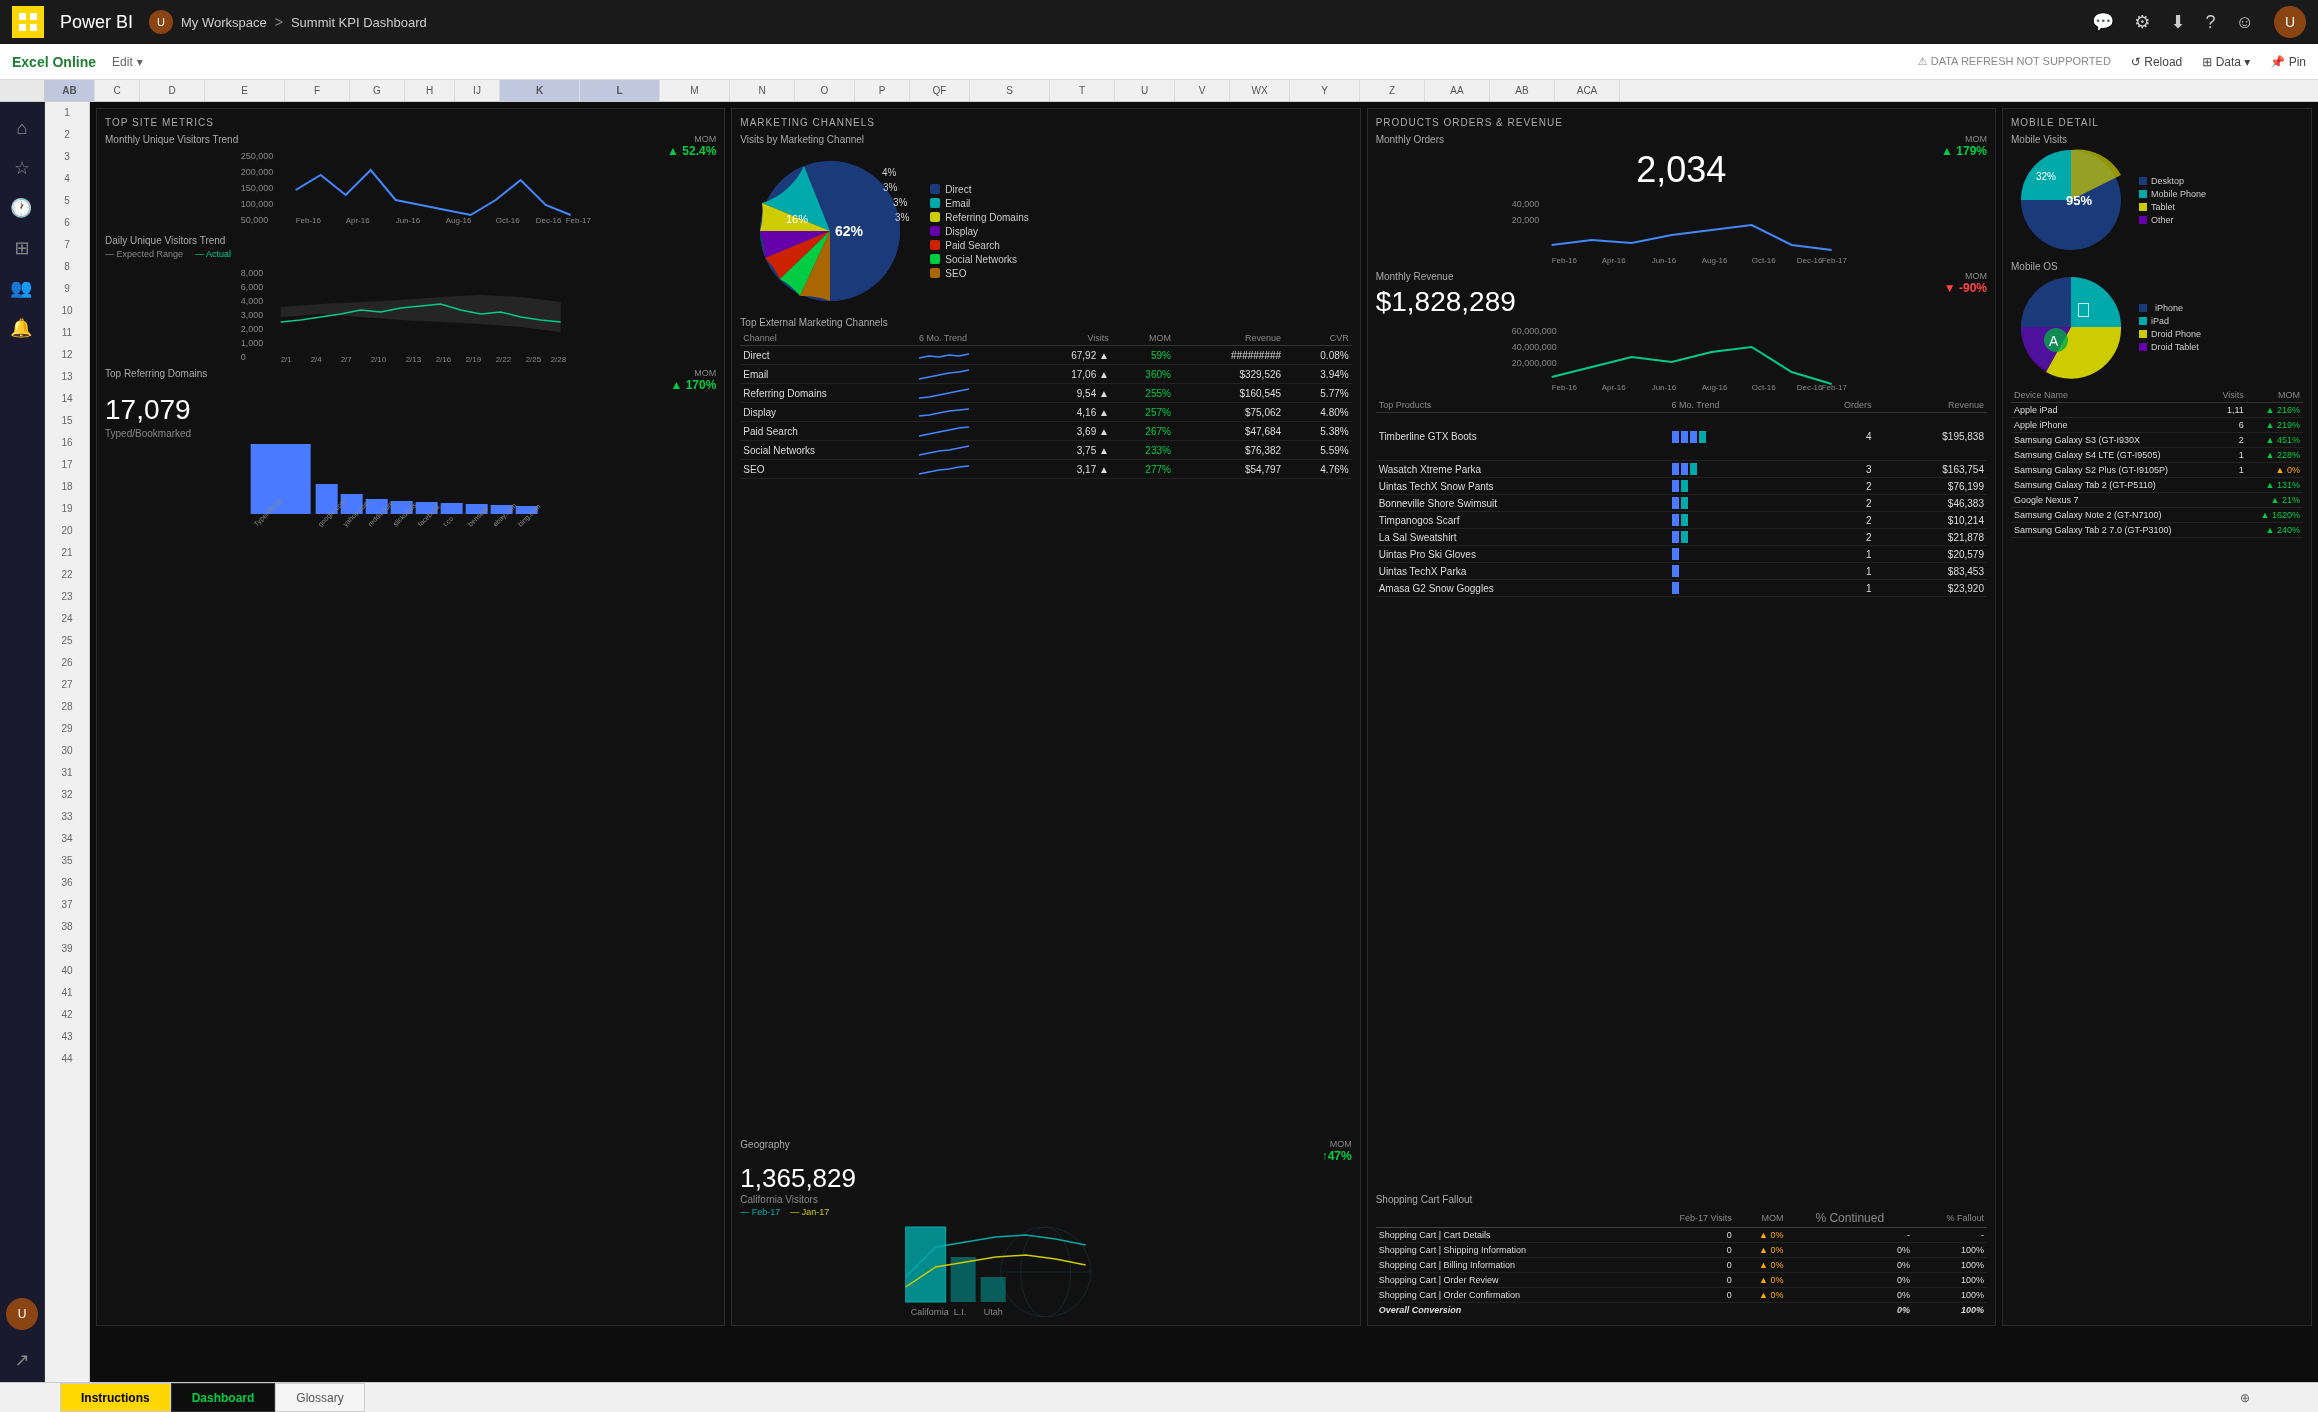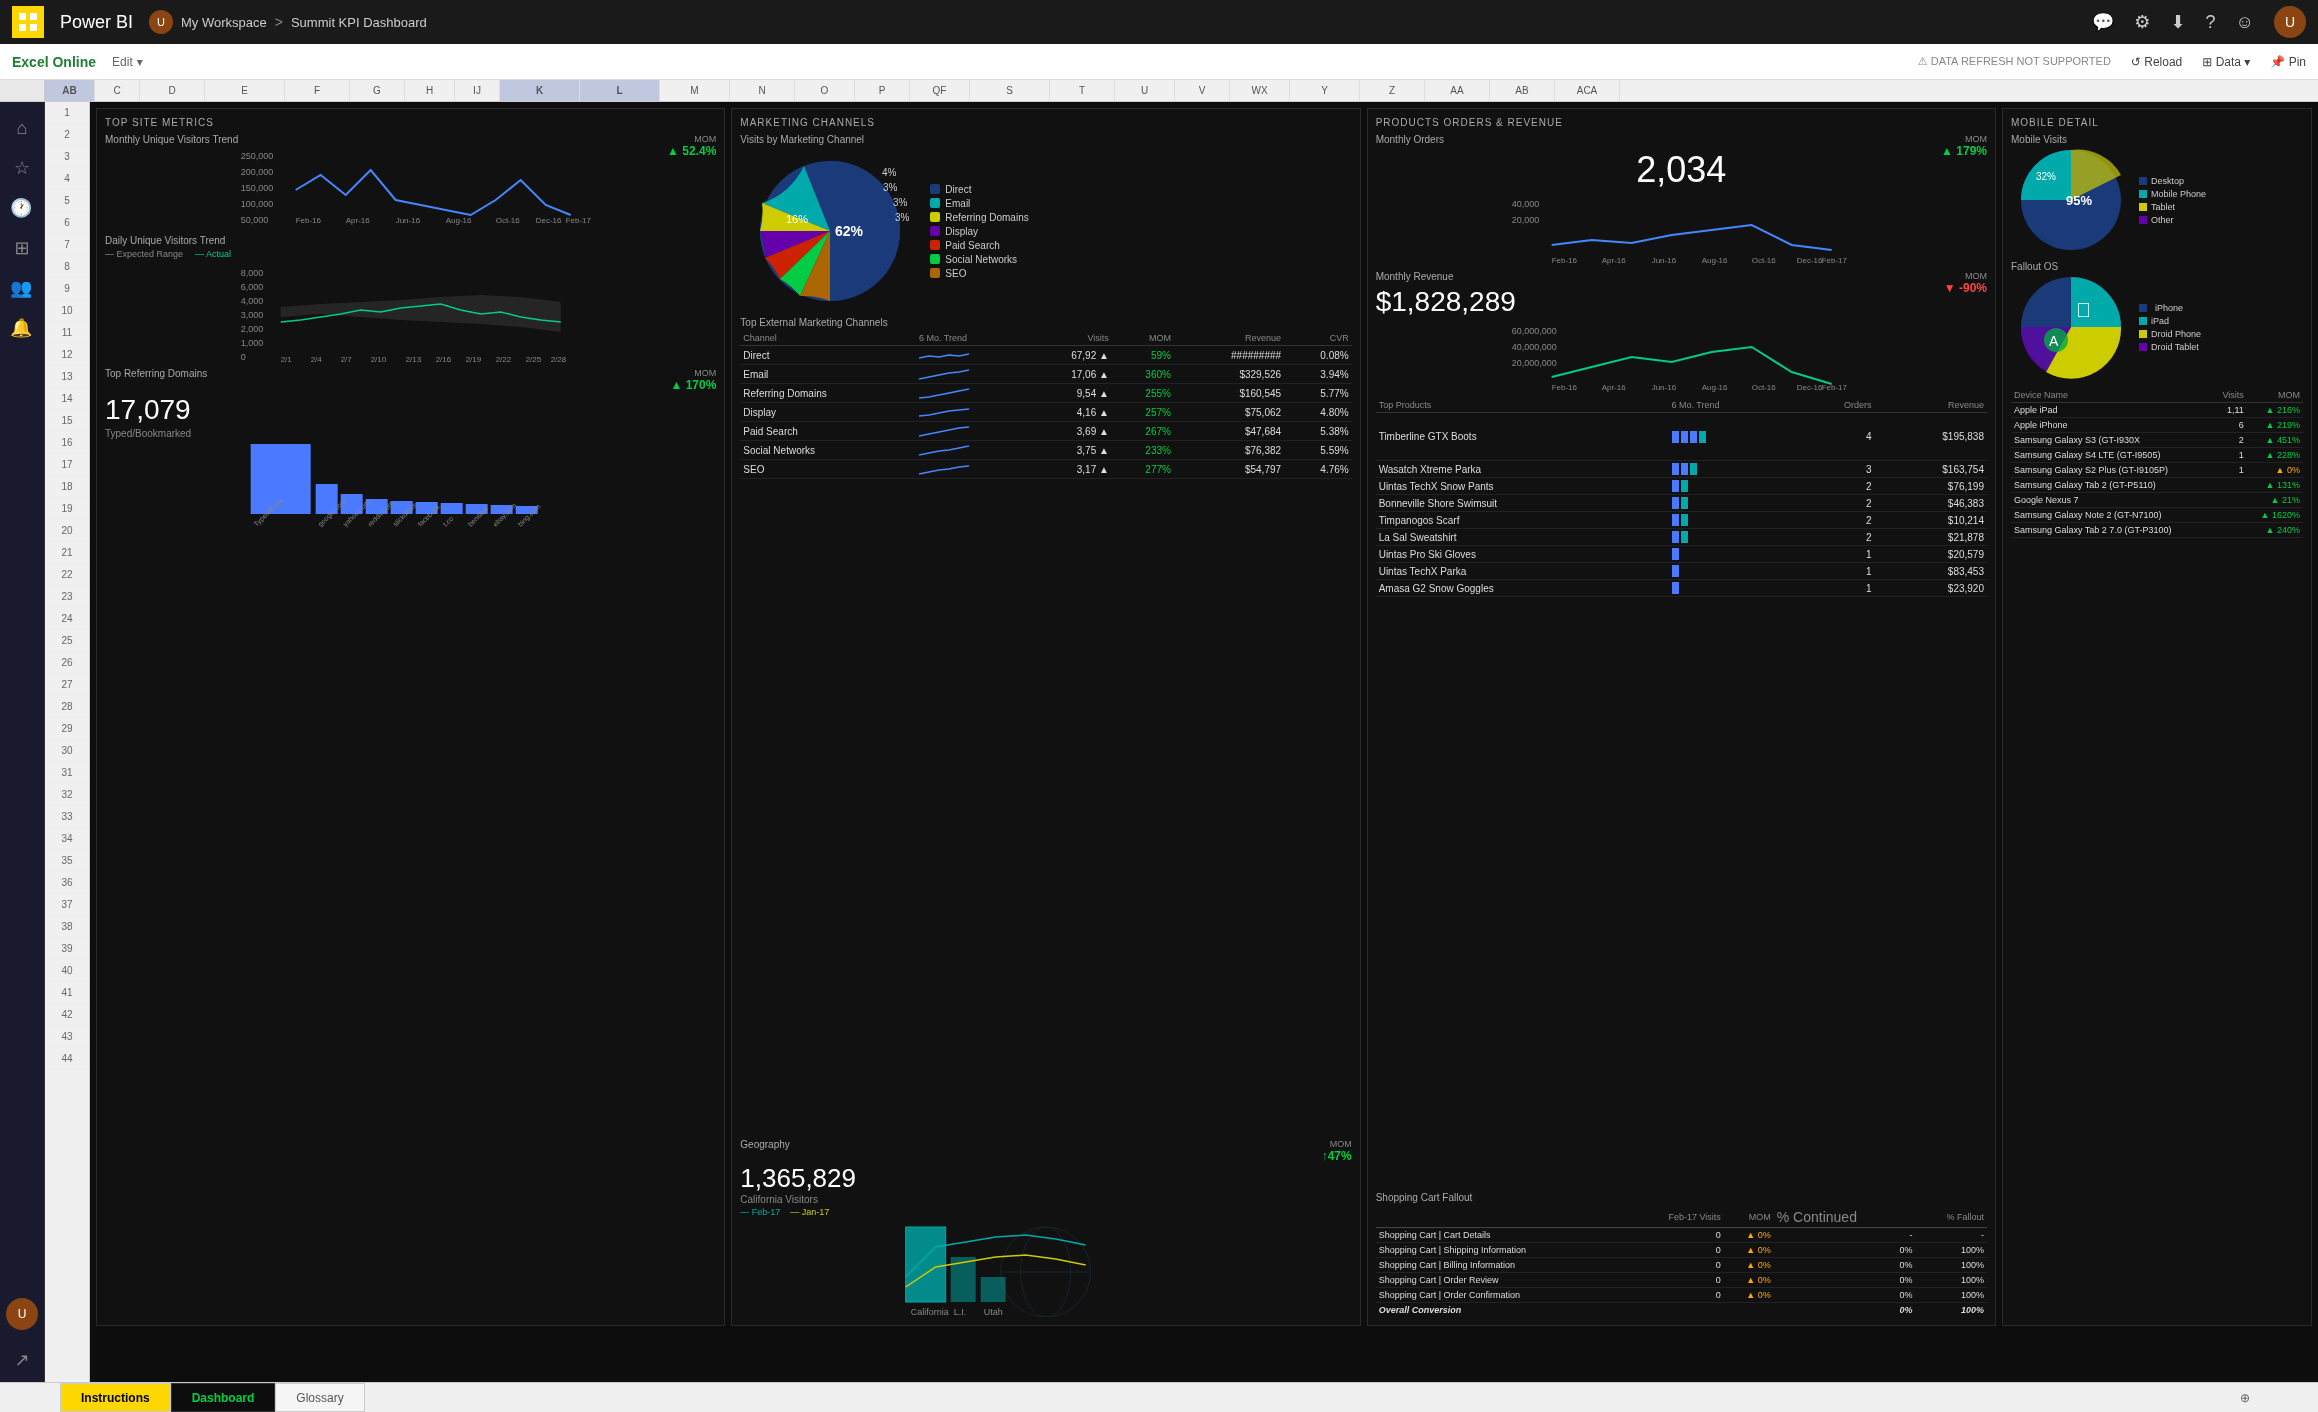--- a/index.html
+++ b/index.html
@@ -640,21 +640,21 @@
         </div>
 
         <div style="margin-top:auto;">
           <div style="color:#aaa;font-size:10px;margin-bottom:4px;">Shopping Cart Fallout</div>
           <table style="width:100%;border-collapse:collapse;font-size:9px;">
             <thead>
               <tr>
                 <th style="color:#888;text-align:left;padding:2px 3px;border-bottom:1px solid #444;font-weight:normal;font-size:9px;"></th>
                 <th style="color:#888;text-align:right;padding:2px 3px;border-bottom:1px solid #444;font-weight:normal;font-size:9px;">Feb-17 Visits</th>
                 <th style="color:#888;text-align:right;padding:2px 3px;border-bottom:1px solid #444;font-weight:normal;font-size:9px;">MOM</th>
-                <th style="color:#888;text-align:left;padding:2px 3px;border-bottom:1px solid #444;font-weight:normal;font-size:14px;">% Continued</th>
+                <th style="color:#888;text-align:center;padding:2px 3px;border-bottom:1px solid #444;font-weight:normal;font-size:12px;">% Continued</th>
                 <th style="color:#888;text-align:right;padding:2px 3px;border-bottom:1px solid #444;font-weight:normal;font-size:9px;">% Fallout</th>
               </tr>
             </thead>
             <tbody>
               <tr>
                 <td style="color:#ddd;padding:2px 3px;border-bottom:1px solid #222;font-size:9px;">Shopping Cart | Cart Details</td>
                 <td style="color:#ddd;text-align:right;padding:2px 3px;border-bottom:1px solid #222;font-size:9px;">0</td>
                 <td style="color:#ffaa00;text-align:right;padding:2px 3px;border-bottom:1px solid #222;font-size:9px;">▲ 0%</td>
                 <td style="color:#ddd;text-align:right;padding:2px 3px;border-bottom:1px solid #222;font-size:9px;">-</td>
                 <td style="color:#ddd;text-align:right;padding:2px 3px;border-bottom:1px solid #222;font-size:9px;">-</td>
@@ -728,21 +728,21 @@
                 </div>
               <div style="display:flex;align-items:center;gap:4px;">
                   <div style="width:8px;height:8px;background:#6600aa;"></div>
                   <span style="color:#ccc;font-size:9px;">Other</span>
                 </div>
             </div>
           </div>
         </div>
 
         <div>
-          <div style="color:#aaa;font-size:10px;">Fallout OS</div>
+          <div style="color:#aaa;font-size:10px;">Mobile OS</div>
           <div style="display:flex;align-items:center;gap:8px;">
             <svg width="120" height="110" viewBox="0 0 120 110">
               <circle cx="60" cy="55" r="50" fill="#1a3a7a"></circle>
               <path d="M60,55 L60,5 A50,50 0 0,1 110,55 Z" fill="#00aaaa"></path>
               <path d="M60,55 L110,55 A50,50 0 0,1 35,100 Z" fill="#cccc00"></path>
               <path d="M60,55 L35,100 A50,50 0 0,1 10,55 Z" fill="#6600aa" opacity="0.7"></path>
 
               <text x="65" y="45" fill="#fff" font-size="20"></text>
 
               <circle cx="45" cy="68" r="12" fill="#00aa44" opacity="0.8"></circle>

